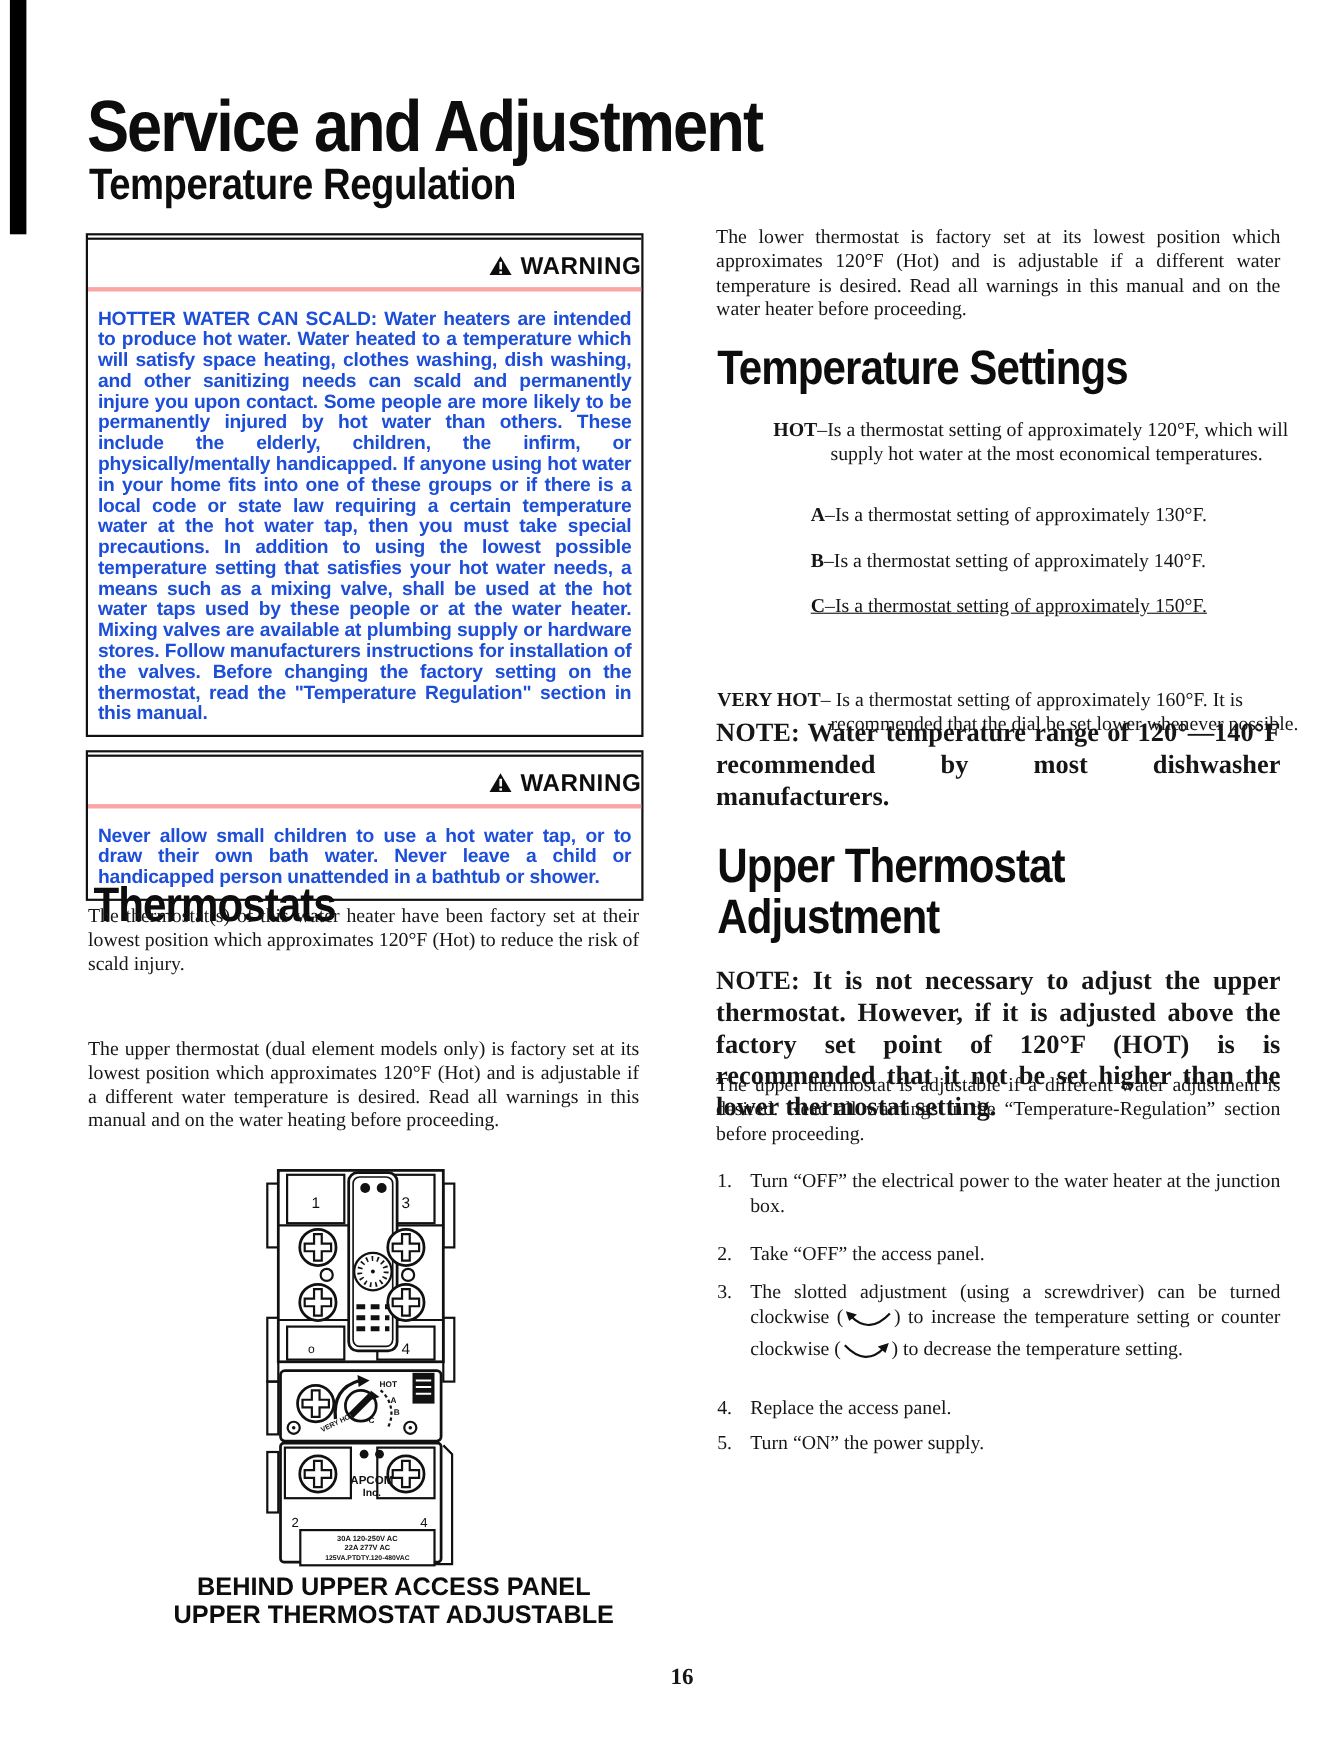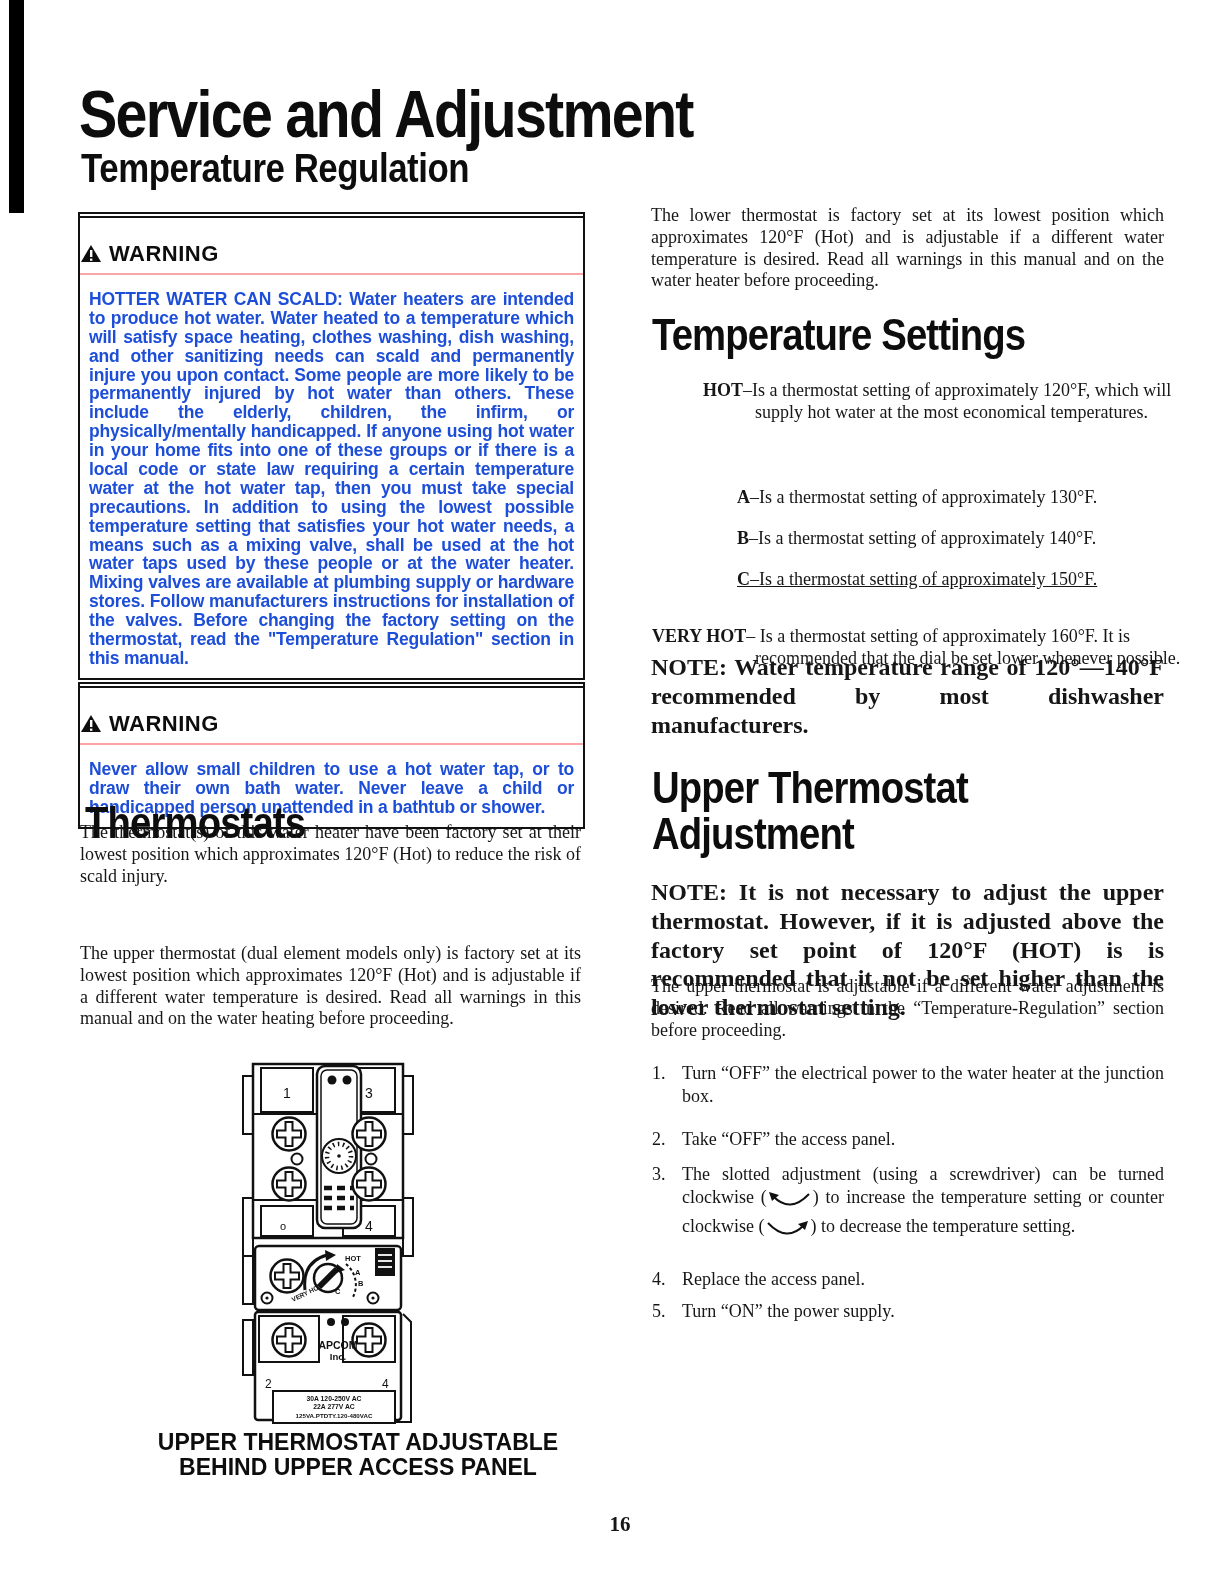--- a/index.html
+++ b/index.html
@@ -22,39 +22,39 @@
     margin:0; color:#0d0d0d; white-space:nowrap;
   }
   .h-section {
     font-family:"Liberation Sans",sans-serif; font-weight:bold; font-size:44px;
     letter-spacing:-1px; transform:scaleX(0.87); transform-origin:0 0; margin:0;
     color:#0d0d0d; white-space:nowrap; line-height:1.05;
   }
 
   .warning-box { left:78px; width:503px; border:2px solid #111; background:#fff; }
   .warning-head {
-    border-top:2px solid #111; border-bottom:2px solid #fca5a5; margin-top:2px;
-    text-align:left; padding:23px 0 4px;
+    border-top:2px solid #111; border-bottom:4px solid #fca5a5; margin-top:2px;
+    text-align:right; padding:11px 0 4px;
     font-family:"Liberation Sans",sans-serif; font-weight:bold; font-size:22px;
     letter-spacing:0.5px; color:#0d0d0d;
   }
   .warn-tri { display:inline-block; vertical-align:-2px; margin-right:7px; }
   .warning-body {
     font-family:"Liberation Sans",sans-serif; font-weight:bold; font-size:17.5px;
     line-height:1.08; letter-spacing:-0.2px; text-align:justify;
     padding:15px 9px 10px; color:#1d4ed8;
   }
 
   .para { font-size:18px; line-height:1.21; text-align:justify; }
   .para-bold { font-weight:bold; font-size:24px; line-height:1.2; text-align:justify; }
 
   .setting { font-size:18px; line-height:1.22; }
   .setting .lbl { font-weight:bold; }
   .set-hot { padding-left:105px; text-indent:-52px; width:420px; }
-  .set-abc { padding-left:87px;margin-top:29px; }
+  .set-abc { padding-left:87px; }
   .set-vh  { padding-left:105px; text-indent:-103px; width:440px;margin-top:45px; }
 
   .step { display:flex; font-size:18px; line-height:1.25; }
   .step-num { width:30px; flex:none; }
   .step-body { flex:1; text-align:justify; }
   .arrow-ic { display:inline-block; vertical-align:-7px; }
 
   .caption {
     left:118px; top:1430px; width:480px; text-align:center;
     font-family:"Liberation Sans",sans-serif; font-weight:bold; font-size:23px;
@@ -191,22 +191,22 @@
     <text x="149" y="338" font-size="12">4</text>
     <rect x="40" y="341" width="122" height="32" fill="#fff" stroke="#111" stroke-width="2"></rect>
     <text x="101" y="351" font-size="6.8" font-weight="bold" text-anchor="middle">30A 120-250V AC</text>
     <text x="101" y="359" font-size="6.8" font-weight="bold" text-anchor="middle">22A 277V AC</text>
     <text x="101" y="368" font-size="6.2" font-weight="bold" text-anchor="middle">125VA.PTDTY.120-480VAC</text>
   </g>
 </svg>
 </div>
 
 <div class="abs caption">
+  <div>BEHIND UPPER ACCESS PANEL</div>
   <div>UPPER THERMOSTAT ADJUSTABLE</div>
-  <div>BEHIND UPPER ACCESS PANEL</div>
 </div>
 
 <div class="abs para" style="left:651px; top:205px; width:513px;">The lower thermostat is factory set at its lowest position which approximates 120°F (Hot) and is adjustable if a different water temperature is desired. Read all warnings in this manual and on the water heater before proceeding.</div>
 
 <h3 class="abs h-section" style="left:652px; top:312px;">Temperature Settings</h3>
 
 <div class="abs setting set-hot" style="left:650px; top:380px;">
   <span class="lbl">HOT</span><span>–Is a thermostat setting of approximately 120°F, which will supply hot water at the most economical temperatures.</span>
 </div>
 <div class="abs setting set-abc" style="left:650px; top:458px;">

